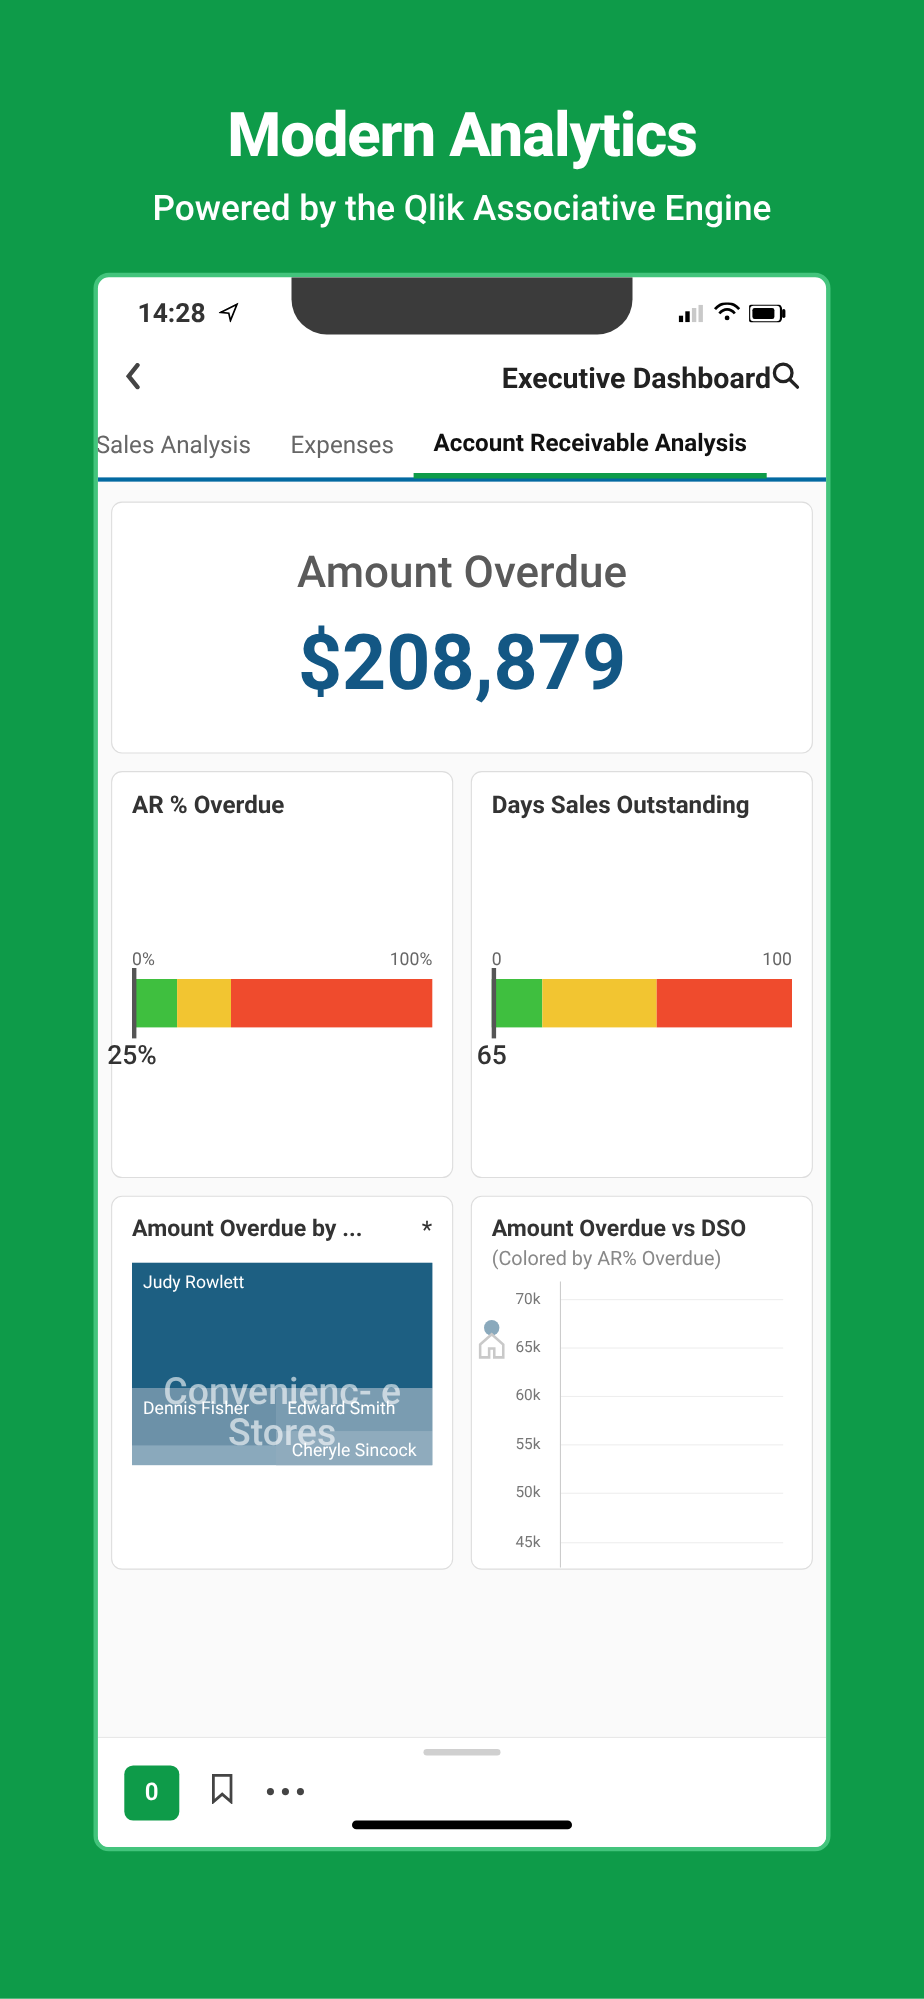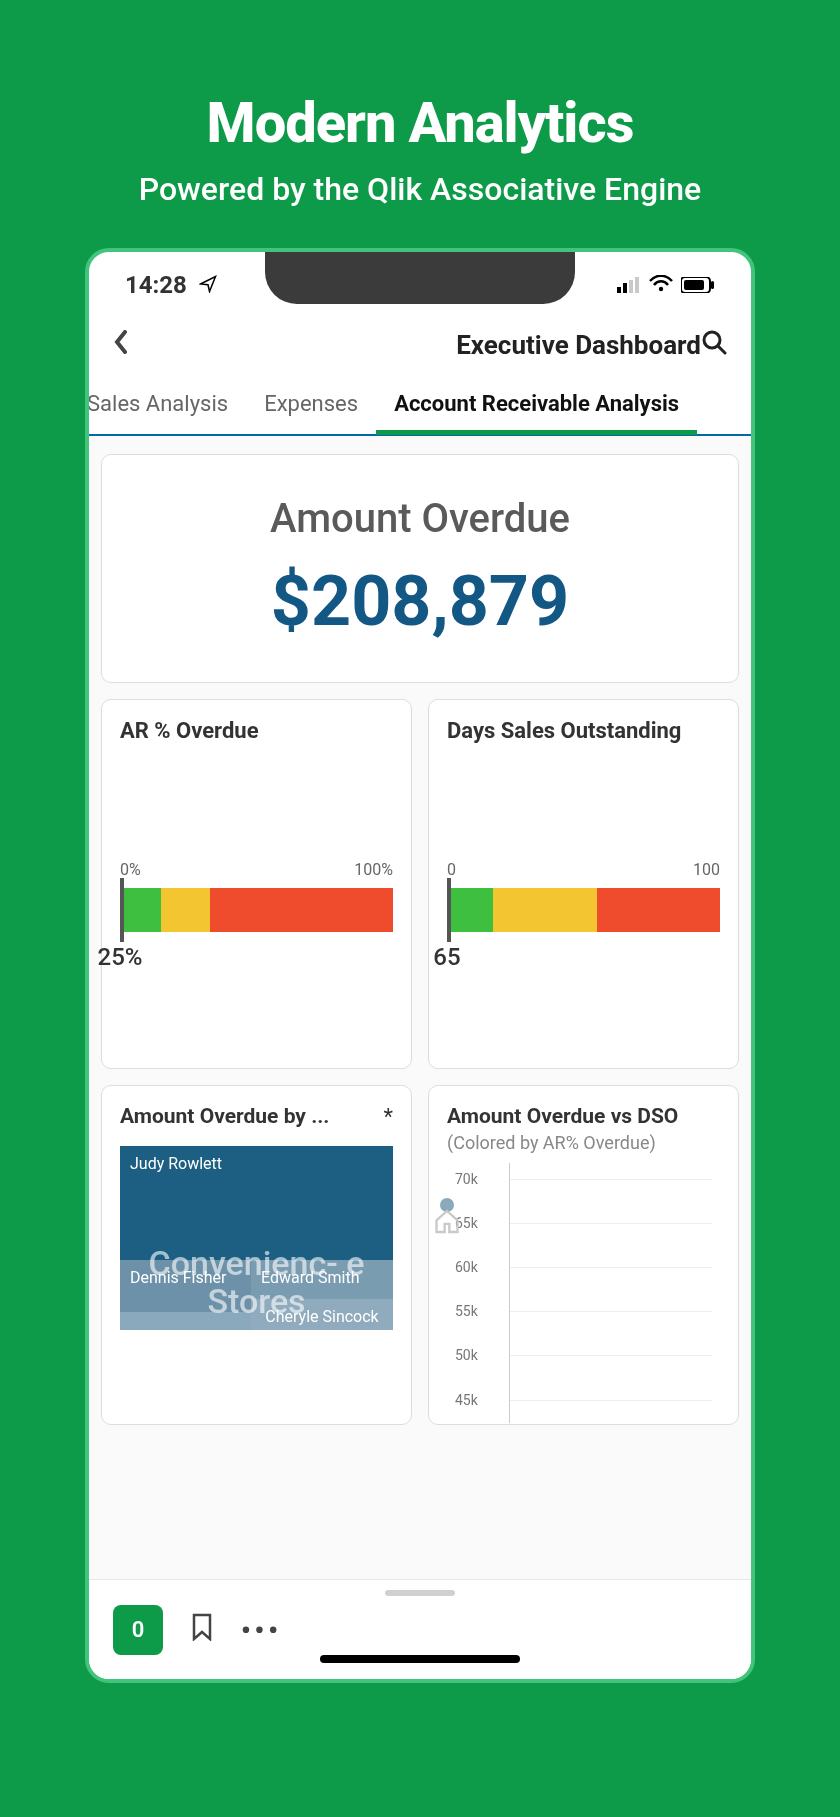--- a/index.html
+++ b/index.html
@@ -17,21 +17,21 @@
     padding: 90px 20px 40px;
   }
   .promo h1 { font-size: 56px; font-weight: 800; letter-spacing: -1px; }
   .promo p  { font-size: 32px; font-weight: 500; margin-top: 14px; }
 
   .device {
     width: 670px;
     height: 1435px;
     margin: 0 auto;
     border: 4px solid #43c47c;
-    border-radius: 24px;
+    border-radius: 14px;
     background: #fff;
     position: relative;
     overflow: hidden;
   }
   .notch {
     position: absolute;
     top: 0; left: 50%; transform: translateX(-50%);
     width: 310px; height: 52px;
     background: #3b3b3b;
     border-bottom-left-radius: 32px;
@@ -58,24 +58,25 @@
   .navbar {
     display: flex; align-items: center;
     padding: 18px 24px 22px;
   }
   .navbar .back { font-size: 28px; color: #444; margin-right: 22px; font-weight: 700; }
   .navbar .title { font-size: 26px; font-weight: 700; color: #222; flex: 1; text-align: right; }
   .navbar .search { font-size: 26px; }
 
   .tabs {
     display: flex;
-    border-bottom: 2px solid #0369a1;
+    border-bottom: 4px solid #0369a1;
     padding: 0 0 0 0;
     font-size: 22px;
     color: #666;
+    align-items: center;
   }
   .tabs .tab { padding: 8px 18px 14px; white-space: nowrap; }
   .tabs .tab.active {
     color: #111; font-weight: 700;
     border-bottom: 5px solid #0E9B49;
     margin-bottom: -1px;
   }
   .tabs .tab.crop-left { margin-left: -20px; }
 
   .content {
@@ -135,21 +136,21 @@
   .tm-watermark {
     position: absolute; left: 0; right: 0; bottom: 10px;
     text-align: center; font-size: 34px; color: rgba(255,255,255,0.6);
     line-height: 1.1; font-weight: 500; pointer-events: none;
   }
 
   .scatter { position: relative; height: 260px; margin-top: 10px; }
   .scatter .ylab {
     position: absolute; right: calc(100% - 58px);
     font-size: 14px; color: #777; transform: translateY(-50%);
-    text-align: left; width: 50px;
+    text-align: center; width: 50px;
   }
   .scatter .grid {
     position: absolute; left: 62px; right: 8px;
     border-top: 1px solid #eee;
   }
   .scatter .point {
     position: absolute; width: 14px; height: 14px; border-radius: 50%;
     background: #8aa9bc; transform: translate(-50%, -50%);
   }
   .scatter .house {

